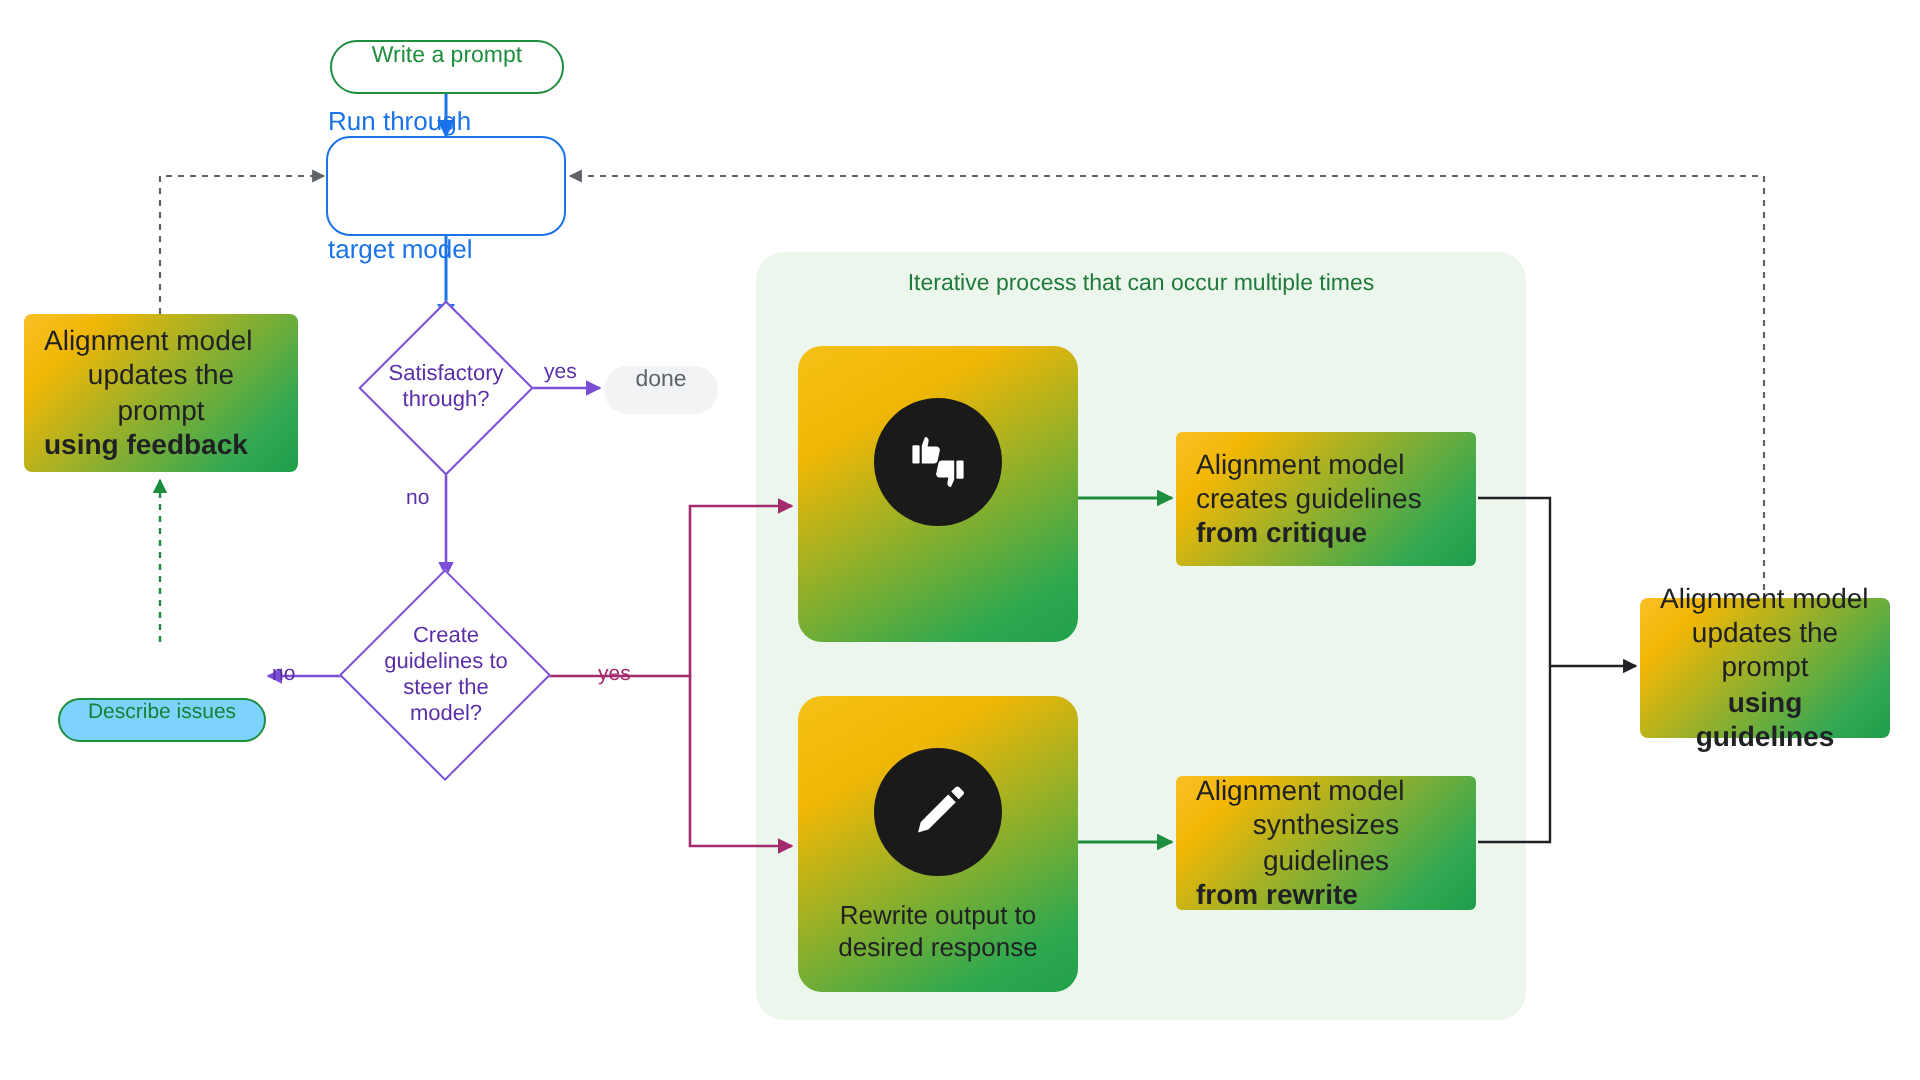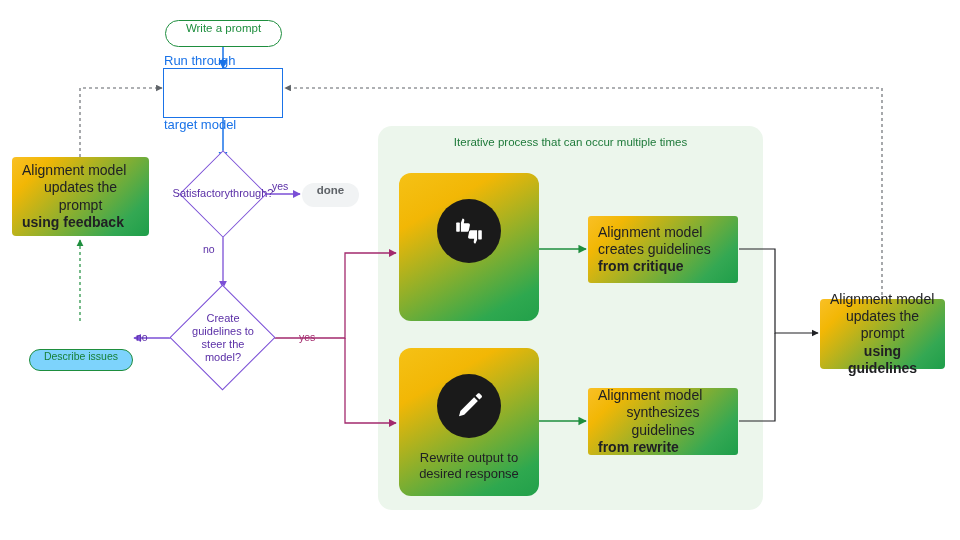--- a/index.html
+++ b/index.html
@@ -44,21 +44,21 @@
     background: #ffffff;
     color: #1e8e3e;
     font-size: 11.5px;
   }
   
   .proc-blue {
     border: 1.6px solid #1a73e8;
     background: #ffffff;
     color: #1a73e8;
     font-size: 13px;
-    border-radius: 0;
+    border-radius: 12px;
     gap: 48px;
   }
   
   .diamond-wrap {
     position: absolute;
   }
   .diamond-shape {
     position: absolute;
     left: 0; top: 0;
     width: 100%; height: 100%;
@@ -219,30 +219,30 @@
     <span>Write a prompt</span>
   </div>
 
   <div class="node proc-blue" style="left:163px; top:68px; width:120px; height:50px; flex-direction:column;">
     <span>Run through</span>
     <span>target model</span>
   </div>
 
   <div class="diamond-wrap" style="left:176px; top:155px; width:94px; height:78px;">
     <div class="diamond-shape" style="width:62px; height:62px; left:16px; top:8px;"></div>
-    <div class="diamond-label" style="">
+    <div class="diamond-label" style="flex-direction:column;">
       <span>Satisfactory</span>
       <span>through?</span>
     </div>
   </div>
 
   <div class="edge-label lbl-purple" style="left:272px; top:180px;">yes</div>
   <div class="edge-label lbl-purple" style="left:203px; top:243px;">no</div>
 
-  <div class="node done-pill" style="left:302px; top:183px; width:57px; height:24px;font-weight:bold;">
+  <div class="node done-pill" style="left:302px; top:183px; width:57px; height:24px;">
     <span>done</span>
   </div>
 
   <div class="diamond-wrap" style="left:170px; top:285px; width:106px; height:106px;">
     <div class="diamond-shape" style="width:75px; height:75px; left:15px; top:15px;"></div>
     <div class="diamond-label" style="flex-direction:column;">
       <span>Create</span>
       <span>guidelines to</span>
       <span>steer the</span>
       <span>model?</span>

